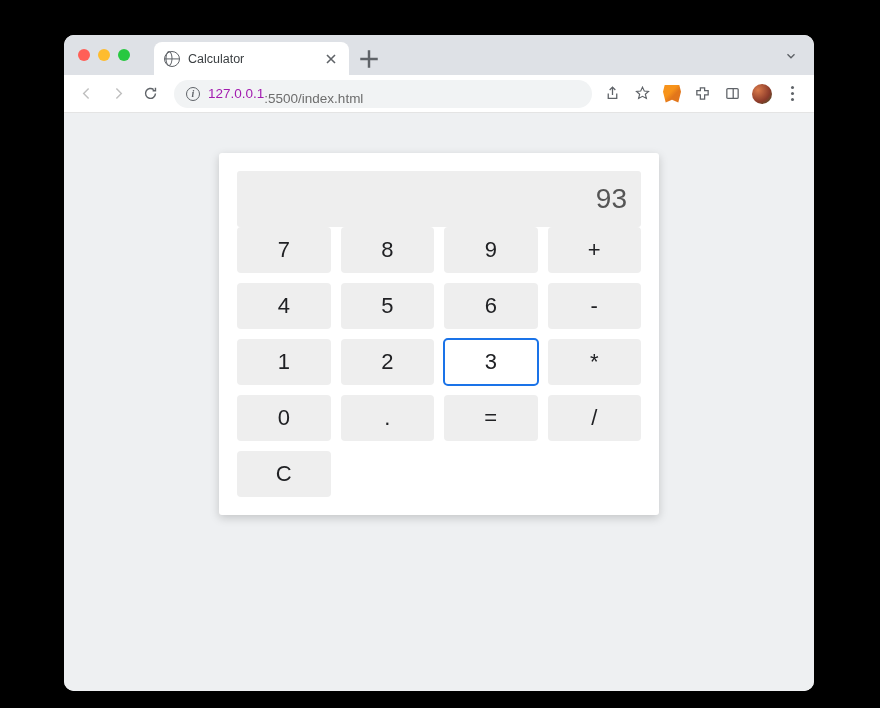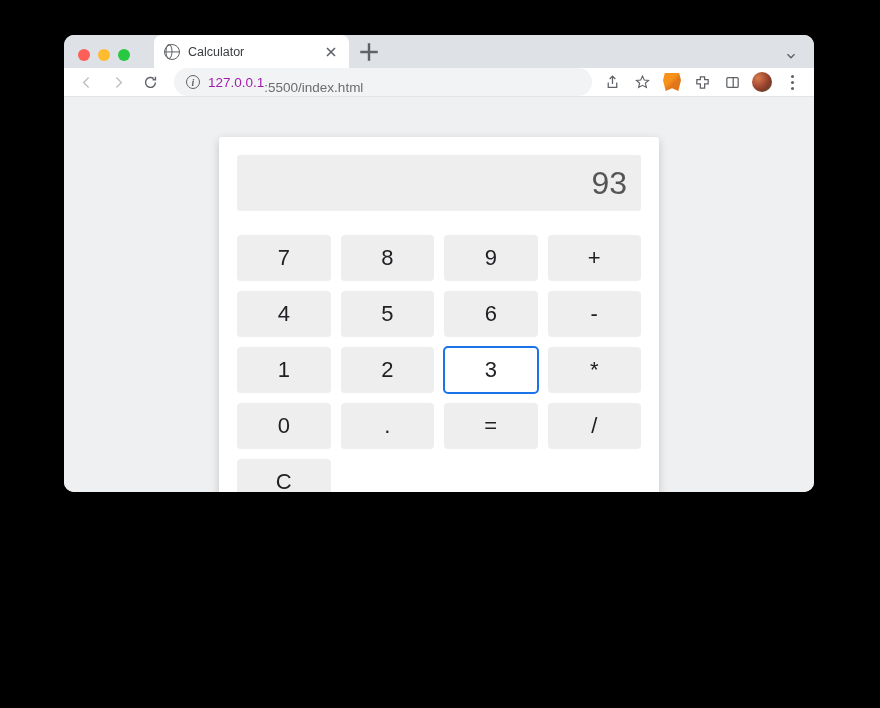--- a/index.html
+++ b/index.html
@@ -8,21 +8,21 @@
       background: #000;
       width: 880px;
       height: 708px;
       overflow: hidden;
     }
     .browser-window {
       position: absolute;
       left: 64px;
       top: 35px;
       width: 750px;
-      height: 457px;
+      height: 656px;
       background: #fff;
       border-radius: 10px;
       box-shadow: 0 20px 50px rgba(0,0,0,0.5);
       display: flex;
       flex-direction: column;
       overflow: hidden;
     }
     
     .tab-bar {
       height: 40px;
@@ -178,23 +178,22 @@
     }
     .display {
       width: 100%;
       height: 56px;
       background: #eeeeee;
       border-radius: 3px;
       display: flex;
       align-items: center;
       justify-content: flex-end;
       padding-right: 14px;
-      font-size: 32px;
+      font-size: 28px;
       color: #555;
-      margin-bottom: 24px;
     }
     .keypad {
       display: grid;
       grid-template-columns: repeat(4, 1fr);
       gap: 10px 10px;
     }
     .key {
       height: 46px;
       background: #eeeeee;
       border: none;

